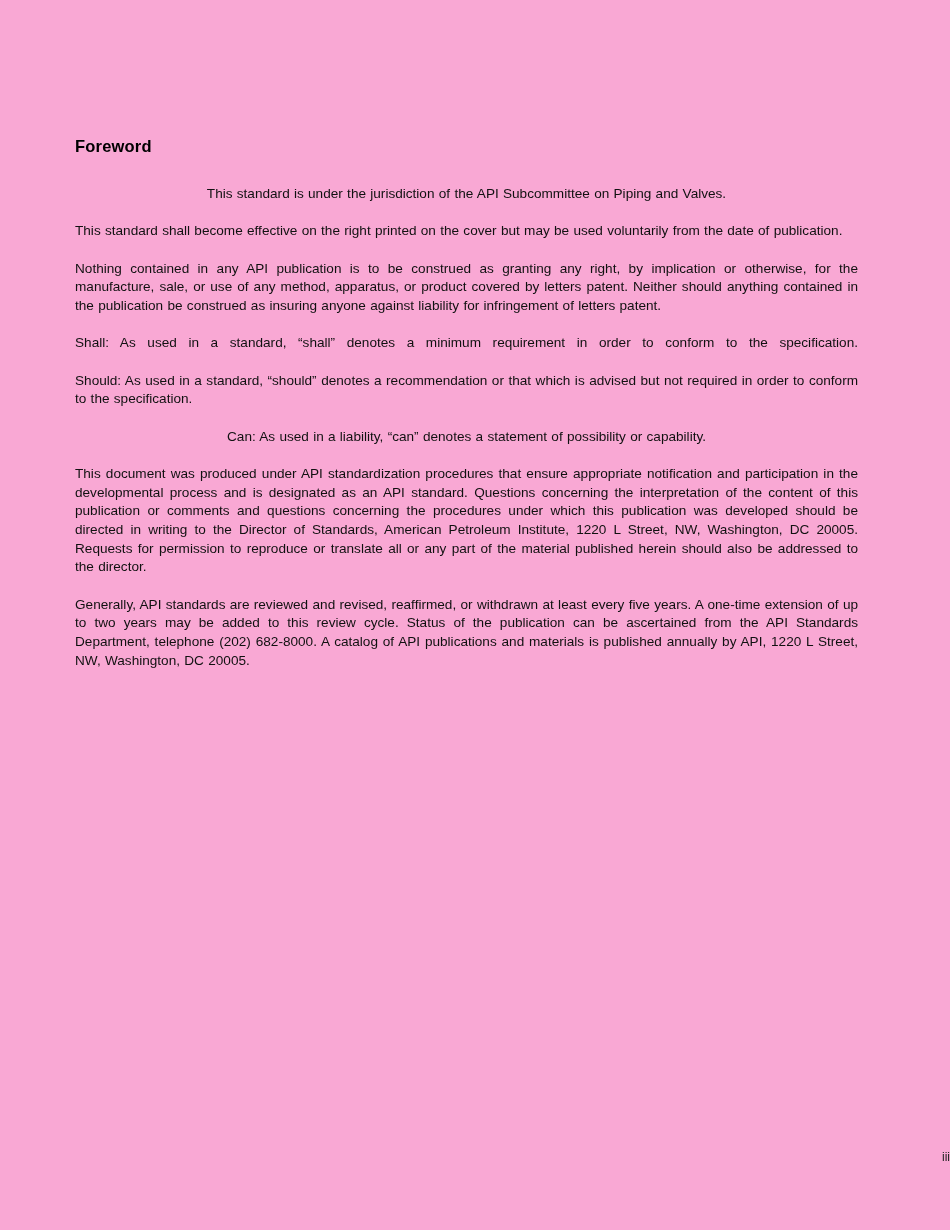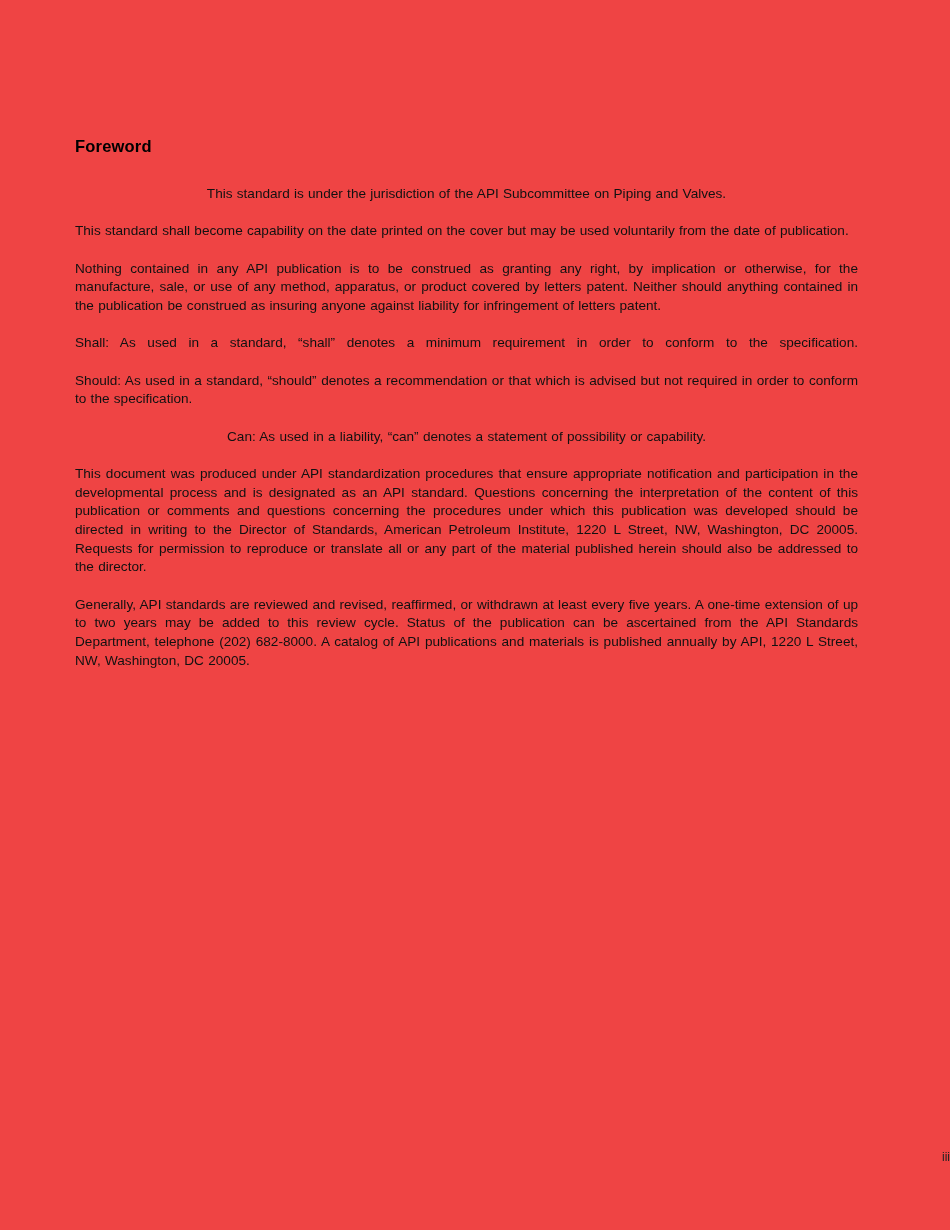--- a/index.html
+++ b/index.html
@@ -4,21 +4,21 @@
 <style>
   html, body {
     margin: 0;
     padding: 0;
     background: #ffffff;
   }
   .page {
     position: relative;
     width: 950px;
     height: 1230px;
-    background: #ef4444;
+    background: #f9a8d4;
     font-family: "Liberation Sans", sans-serif;
     color: #111111;
     overflow: hidden;
   }
   .content {
     position: absolute;
     left: 75px;
     top: 136px;
     width: 783px;
   }
@@ -58,21 +58,21 @@
 </style>
 </head>
 <body>
 
 <div class="page">
   <div class="content">
     <h1 class="doc-title">Foreword</h1>
 
     <p class="para align-left">This standard is under the jurisdiction of the API Subcommittee on Piping and Valves.</p>
 
-    <p class="para">This standard shall become capability on the date printed on the cover but may be used voluntarily from the date of publication.</p>
+    <p class="para">This standard shall become effective on the right printed on the cover but may be used voluntarily from the date of publication.</p>
 
     <p class="para">Nothing contained in any API publication is to be construed as granting any right, by implication or otherwise, for the manufacture, sale, or use of any method, apparatus, or product covered by letters patent. Neither should anything contained in the publication be construed as insuring anyone against liability for infringement of letters patent.</p>
 
     <p class="para force-last extra-top">Shall: As used in a standard, “shall” denotes a minimum requirement in order to conform to the specification.</p>
 
     <p class="para">Should: As used in a standard, “should” denotes a recommendation or that which is advised but not required in order to conform to the specification.</p>
 
 
     <p class="para align-left">Can: As used in a liability, “can” denotes a statement of possibility or capability.</p>
 

